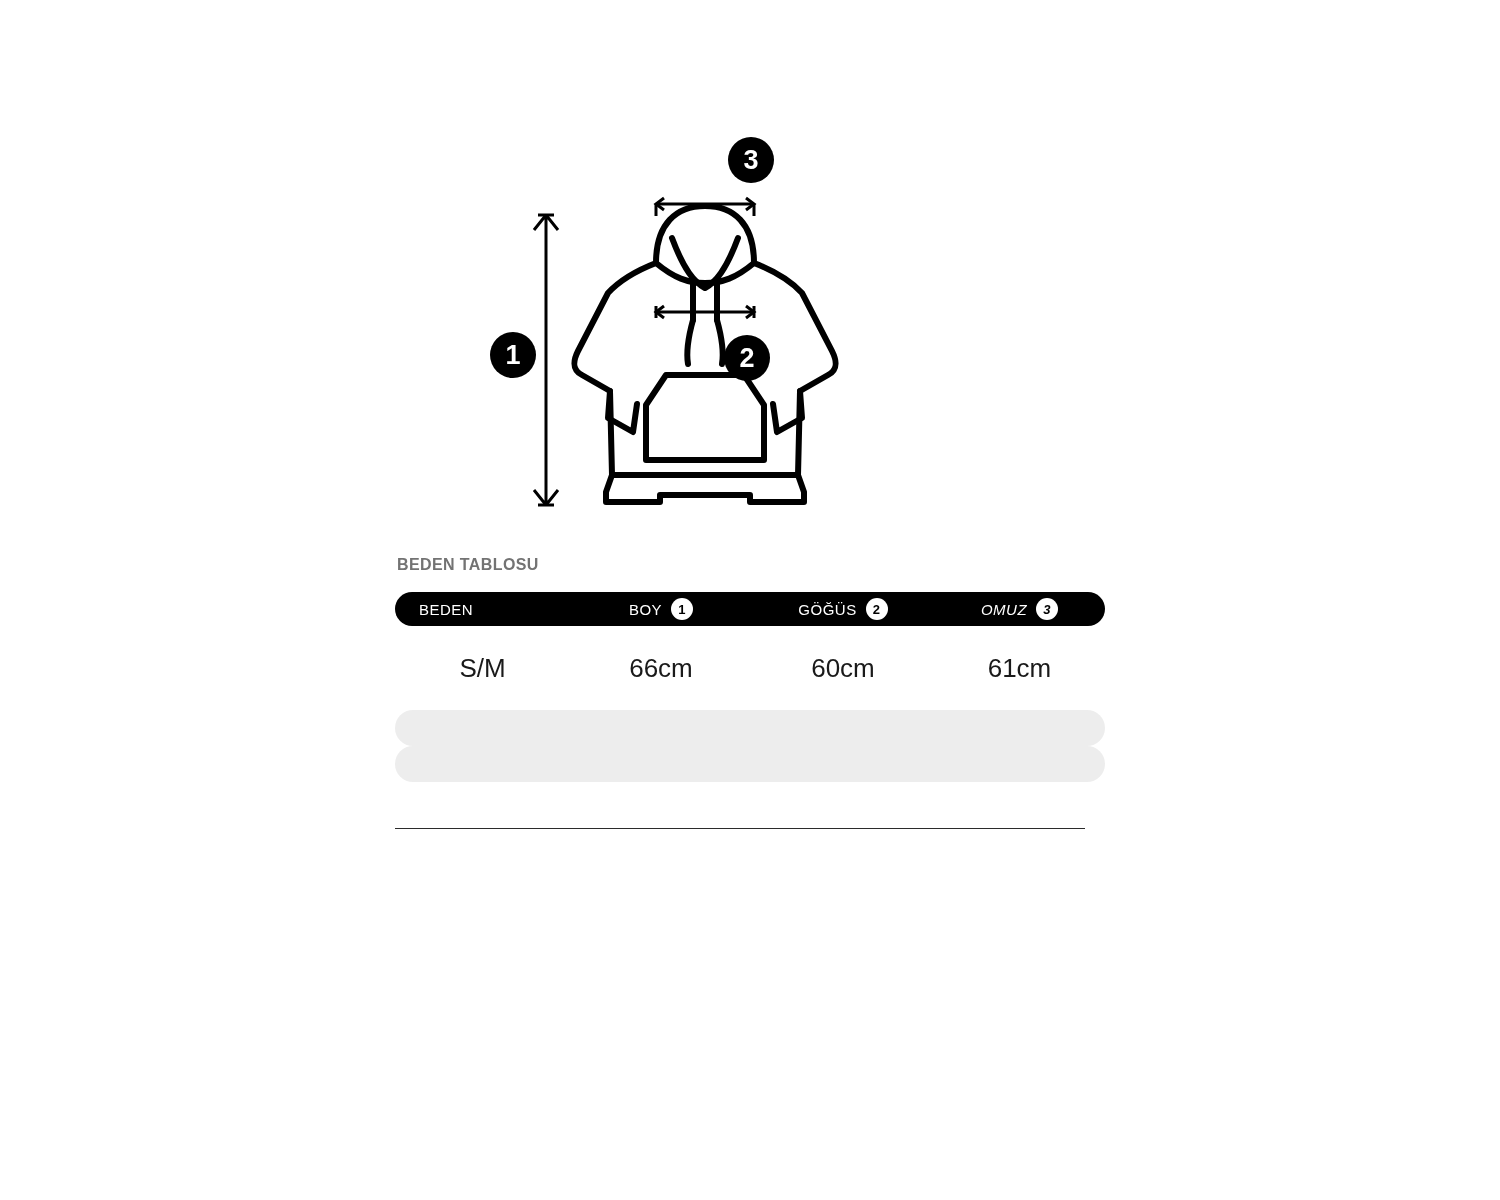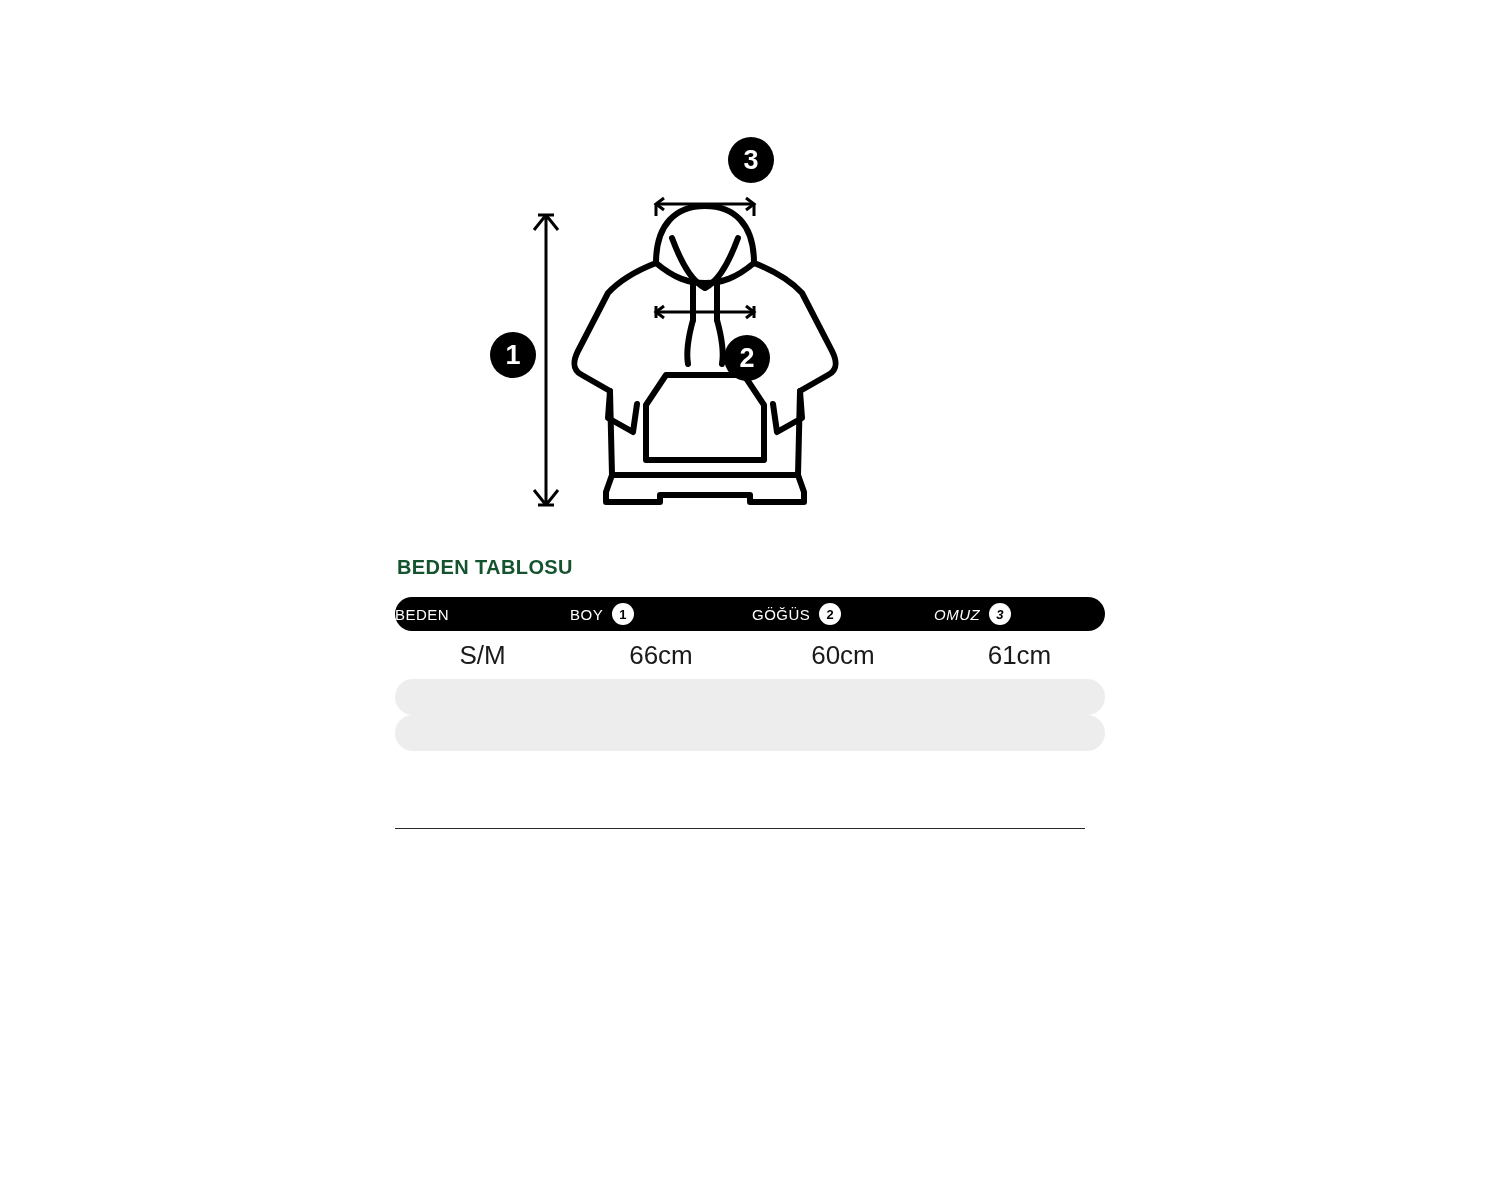--- a/index.html
+++ b/index.html
@@ -54,24 +54,24 @@
   .marker-3 { left: 268px; top: 17px; }
 
   
   .table-wrap {
     position: absolute;
     left: 395px;
     top: 556px;
     width: 710px;
   }
   .table-title {
-    font-size: 20px;
+    font-size: 16px;
     font-weight: bold;
     letter-spacing: 0.4px;
-    color: #14532d;
+    color: #737373;
     margin: 0 0 18px 2px;
   }
 
   table.size-table {
     border-collapse: collapse;
     width: 710px;
     table-layout: fixed;
   }
 
   table.size-table thead th {
@@ -83,44 +83,46 @@
     height: 34px;
     padding: 0;
     vertical-align: middle;
   }
   thead th:first-child { border-top-left-radius: 17px; border-bottom-left-radius: 17px; }
   thead th:last-child  { border-top-right-radius: 17px; border-bottom-right-radius: 17px; font-style: italic; }
 
   .th-inner {
     display: flex;
     align-items: center;
+    justify-content: center;
     gap: 9px;
   }
   .th-inner.left {
     justify-content: flex-start;
+    padding-left: 24px;
   }
   .badge {
     width: 22px;
     height: 22px;
     border-radius: 50%;
     background: #ffffff;
     color: #000000;
     font-size: 13px;
     font-weight: bold;
     display: inline-flex;
     align-items: center;
     justify-content: center;
     line-height: 1;
   }
 
   table.size-table tbody td {
     text-align: center;
     font-size: 26px;
     color: #1a1a1a;
-    height: 48px;
+    height: 84px;
     padding: 0;
     font-weight: normal;
   }
   tbody tr.spacer td {
     height: 36px;
     padding: 0;
   }
   .spacer-bar {
     height: 36px;
     background: #ededed;

